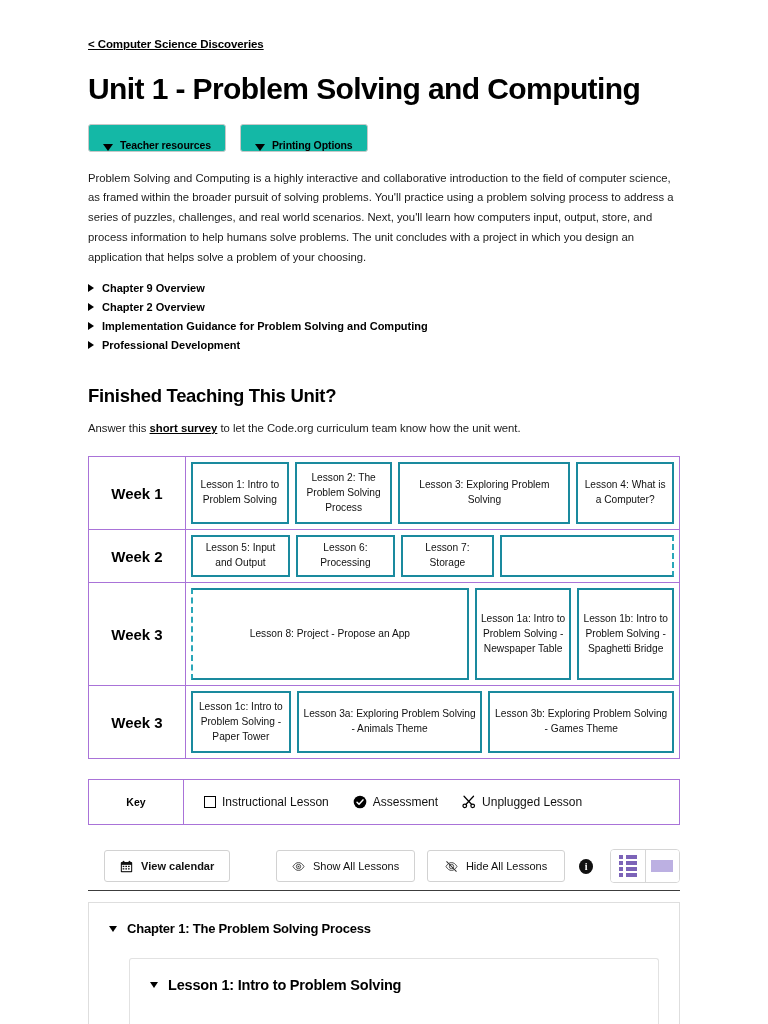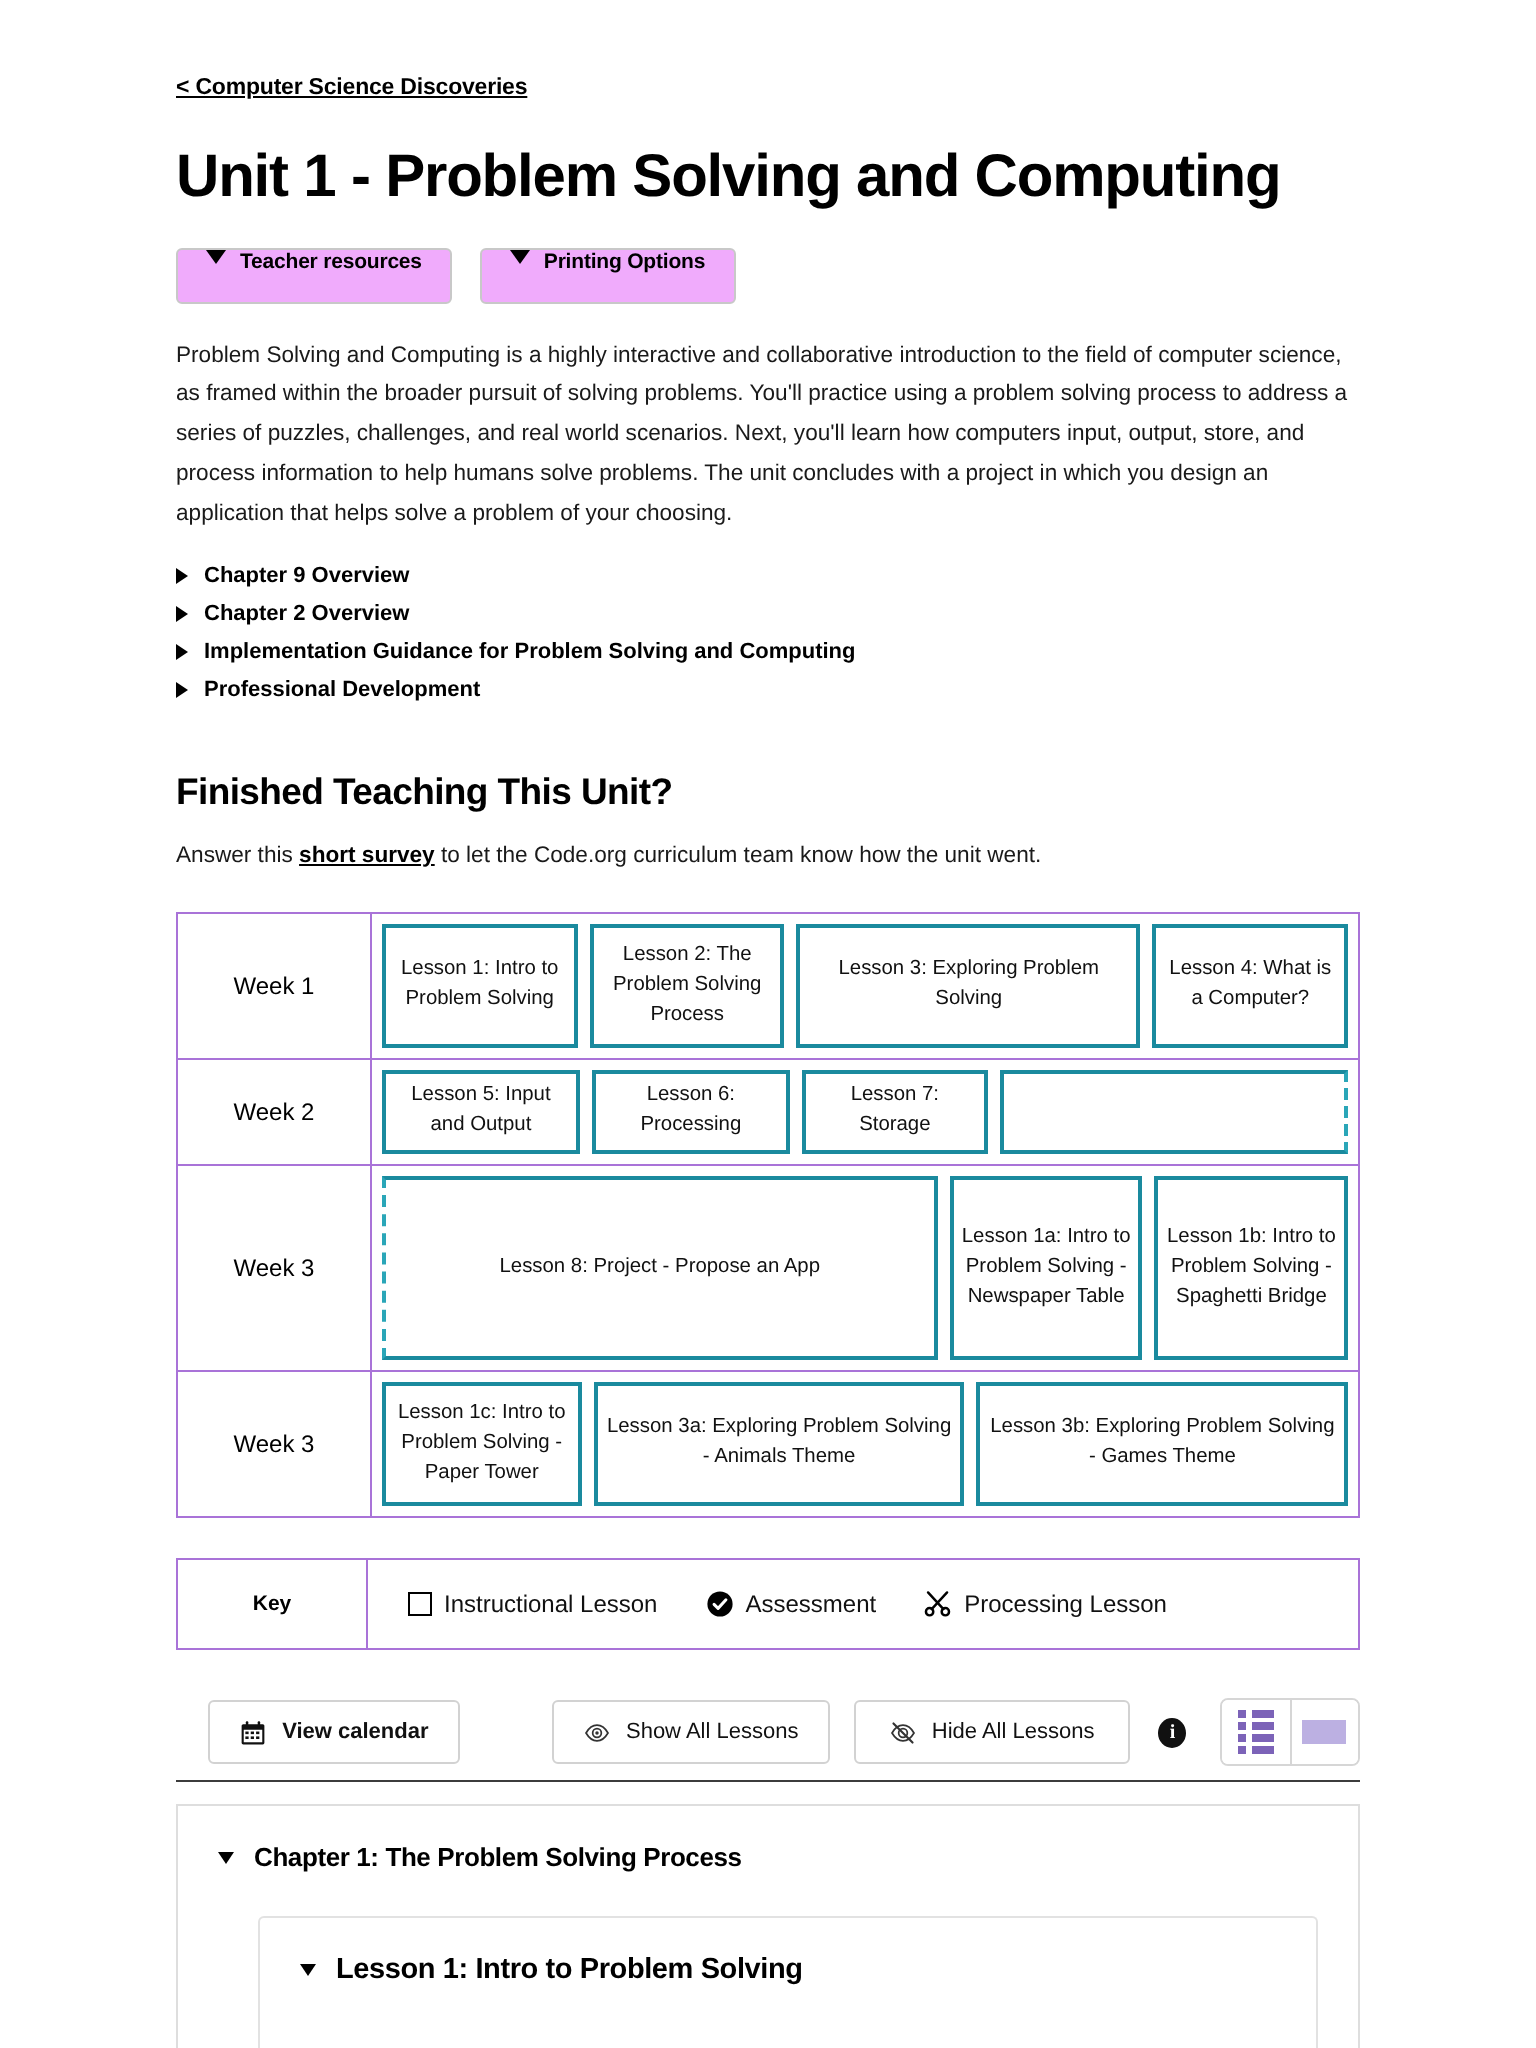--- a/index.html
+++ b/index.html
@@ -46,25 +46,25 @@
 
   
   .header-buttons {
     margin-top: 17px;
     display: flex;
     gap: 14px;
   }
   .hbtn {
     border: 1px solid #c8c8c8;
     border-radius: 3px;
-    background: #f0abfc;
+    background: #14b8a6;
     height: 28px;
     padding: 0 14px;
     display: inline-flex;
-    align-items: flex-start;
+    align-items: flex-end;
     gap: 7px;
     font-size: 10.5px;
     font-weight: bold;
     letter-spacing: -0.1px;
     cursor: pointer;
     color: #000;
   }
   .caret-down {
     width: 0; height: 0;
     border-left: 5.5px solid transparent;
@@ -131,22 +131,22 @@
     border-collapse: collapse;
     width: 592px;
     table-layout: fixed;
   }
   .week-table tr { }
   .week-label-cell {
     width: 94px;
     border: 1.5px solid #a973d8;
     text-align: center;
     vertical-align: middle;
-    font-size: 12px;
-    font-weight: normal;
+    font-size: 15px;
+    font-weight: bold;
     background: #fff;
   }
   .week-content-cell {
     border: 1.5px solid #a973d8;
     padding: 5px 5px;
     background: #fff;
     vertical-align: middle;
   }
   .week-row-inner {
     display: flex;
@@ -441,21 +441,21 @@
               <path d="M4.6 8.2 L6.9 10.5 L11.4 5.6" stroke="#fff" stroke-width="1.7" fill="none" stroke-linecap="round" stroke-linejoin="round"></path>
             </svg>
             <span>Assessment</span>
           </span>
           <span class="key-item">
             <svg width="14" height="14" viewBox="0 0 16 16">
               <circle cx="3.2" cy="12.4" r="2.1" fill="none" stroke="#000" stroke-width="1.4"></circle>
               <circle cx="12.2" cy="12.4" r="2.1" fill="none" stroke="#000" stroke-width="1.4"></circle>
               <path d="M4.4 10.9 L13.2 1.4 M11.1 10.9 L2.3 1.4" stroke="#000" stroke-width="1.4" stroke-linecap="round"></path>
             </svg>
-            <span>Processing Lesson</span>
+            <span>Unplugged Lesson</span>
           </span>
         </div>
       </td>
     </tr>
   </tbody>
     </table>
 
   <div class="toolbar">
     <button class="tbtn calendar">
       <svg width="13" height="13" viewBox="0 0 16 16">

